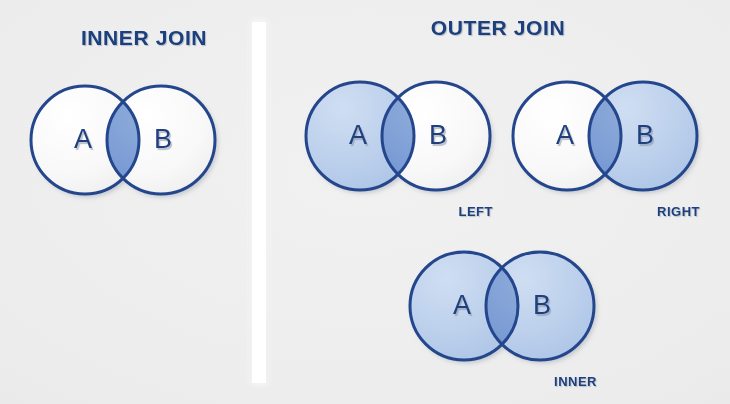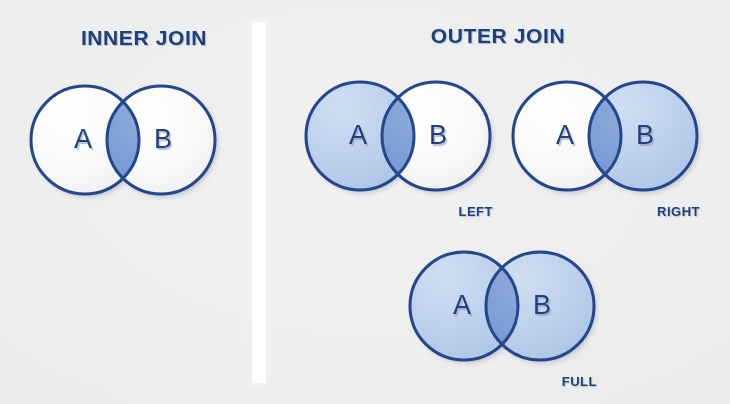--- a/index.html
+++ b/index.html
@@ -40,21 +40,21 @@
   .section-title {
     position: absolute;
     font-size: 21px;
     font-weight: bold;
     letter-spacing: 0.6px;
     color: #1c3f7e;
     white-space: nowrap;
     text-shadow: 1px 1px 1px rgba(120,130,150,0.45);
   }
   #title-inner { left: 0px;   top: 26px; width: 252px; text-align: center; margin-left: 18px; }
-  #title-outer { left: 266px; top: 24px; width: 464px; text-align: center; }
+  #title-outer { left: 266px; top: 16px; width: 464px; text-align: center; }
 
   
   .venn {
     position: absolute;
     width: 190px;
     height: 116px;
   }
   .venn svg {
     position: absolute;
     left: 0;
@@ -263,16 +263,16 @@
       <g clip-path="url(#clipLF)">
         <circle cx="133" cy="58" r="54" fill="url(#gLensF)"></circle>
       </g>
 
       <circle cx="57" cy="58" r="54" fill="none" stroke="#24468c" stroke-width="3"></circle>
       <circle cx="133" cy="58" r="54" fill="none" stroke="#24468c" stroke-width="3"></circle>
     </svg>
 
     <div class="venn-letter letter-a">A</div>
     <div class="venn-letter letter-b">B</div>
-    <div class="venn-caption">FULL</div>
+    <div class="venn-caption">INNER</div>
   </div>
 
 </div>
 
 </body></html>

